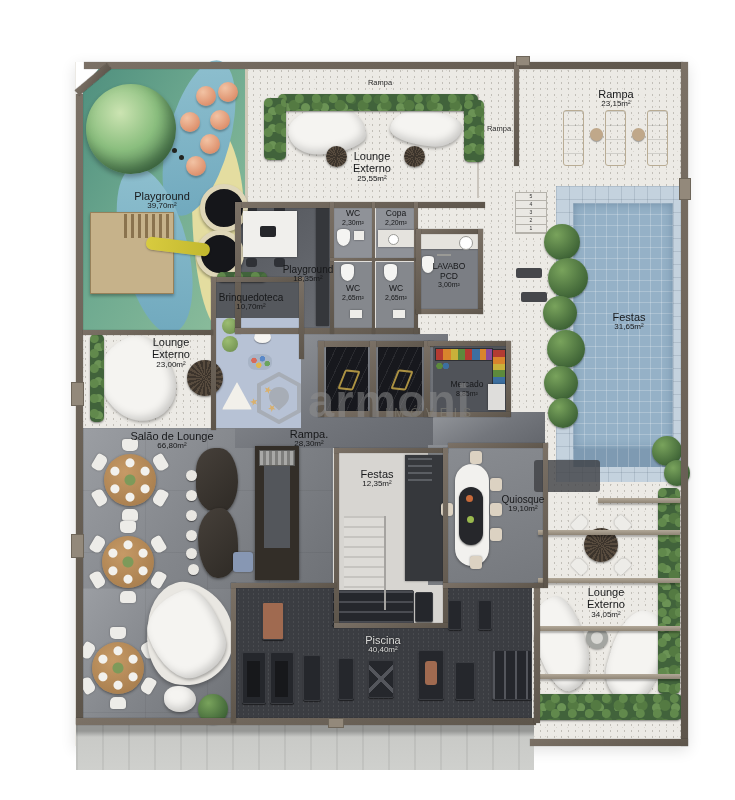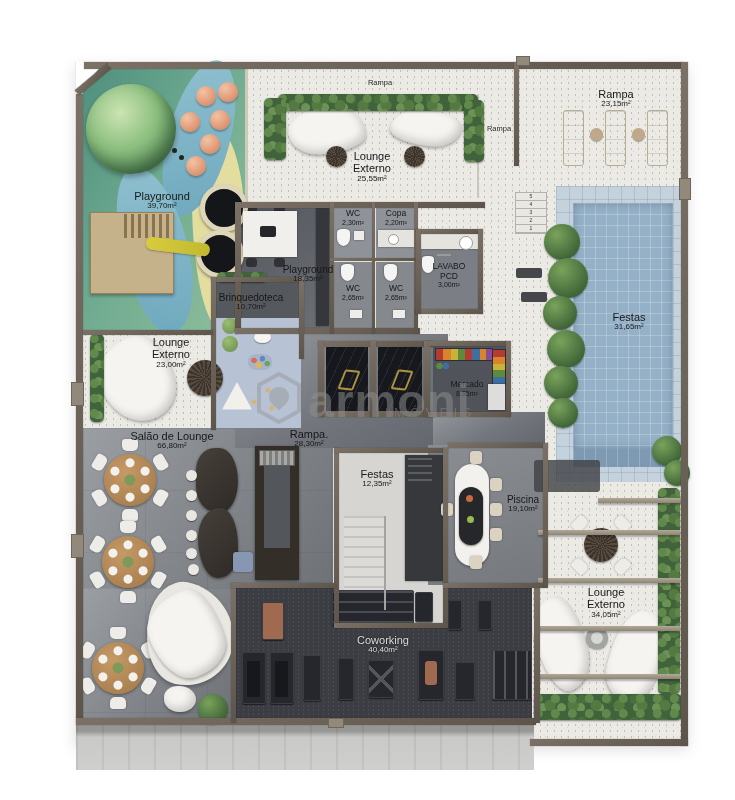--- a/index.html
+++ b/index.html
@@ -390,25 +390,25 @@
   </div>
   <div class="lbl" style="left:172px;top:430px;">
     <span class="lname">Salão de Lounge</span>
     <span class="larea">66,80m²</span>
   </div>
   <div class="lbl" style="left:377px;top:468px;">
     <span class="lname">Festas</span>
     <span class="larea">12,35m²</span>
   </div>
   <div class="lbl md" style="left:523px;top:494px;">
+    <span class="lname">Quiosque</span>
+    <span class="larea">19,10m²</span>
+  </div>
+  <div class="lbl light" style="left:383px;top:634px;">
     <span class="lname">Piscina</span>
-    <span class="larea">19,10m²</span>
-  </div>
-  <div class="lbl light" style="left:383px;top:634px;">
-    <span class="lname">Coworking</span>
     <span class="larea">40,40m²</span>
   </div>
   <div class="lbl" style="left:606px;top:586px;width:56px;">
     <span class="lname">Lounge Externo</span>
     <span class="larea">34,05m²</span>
   </div>
 
   <div class="wm">
     <svg width="46" height="52" viewBox="0 0 46 52">
       <path d="M23 2 L43 13 V39 L23 50 L3 39 V13 Z" fill="none" stroke="#9a9a9a" stroke-width="4"></path>

